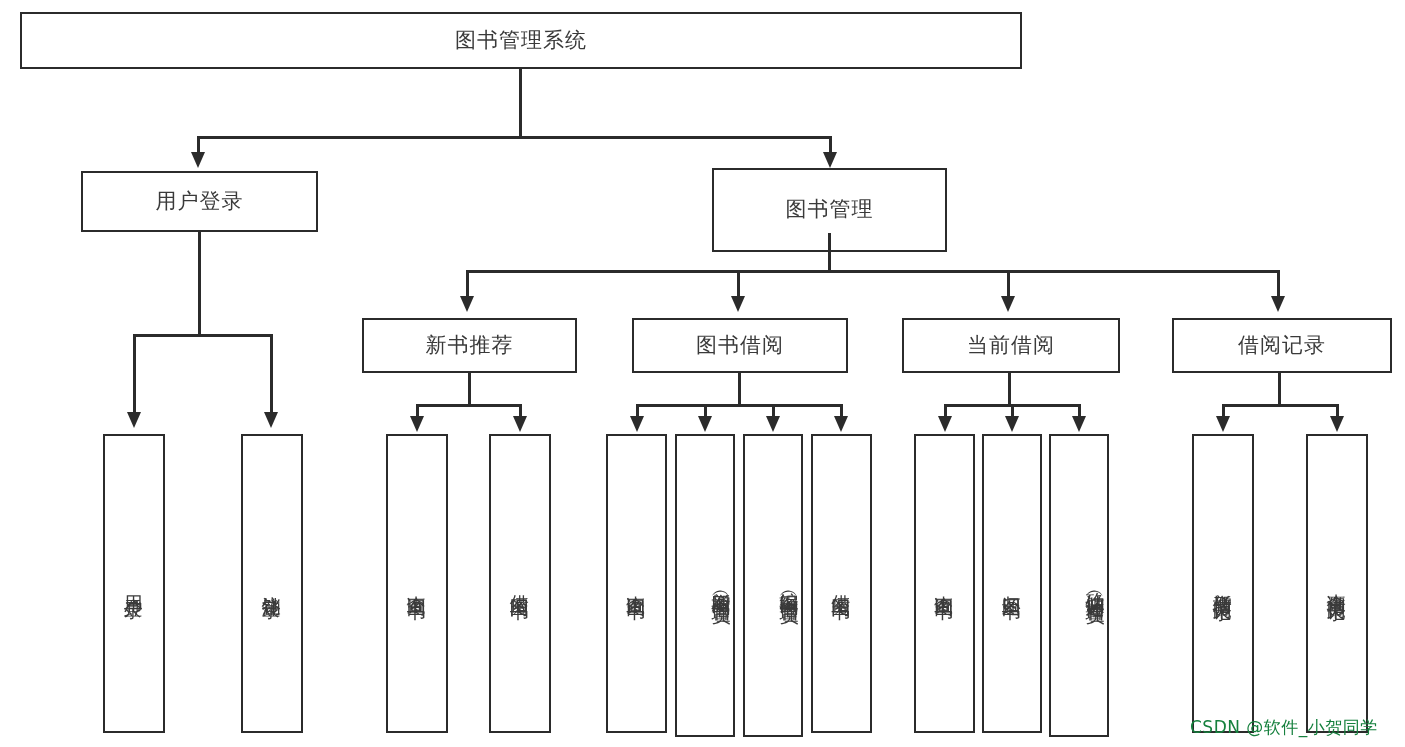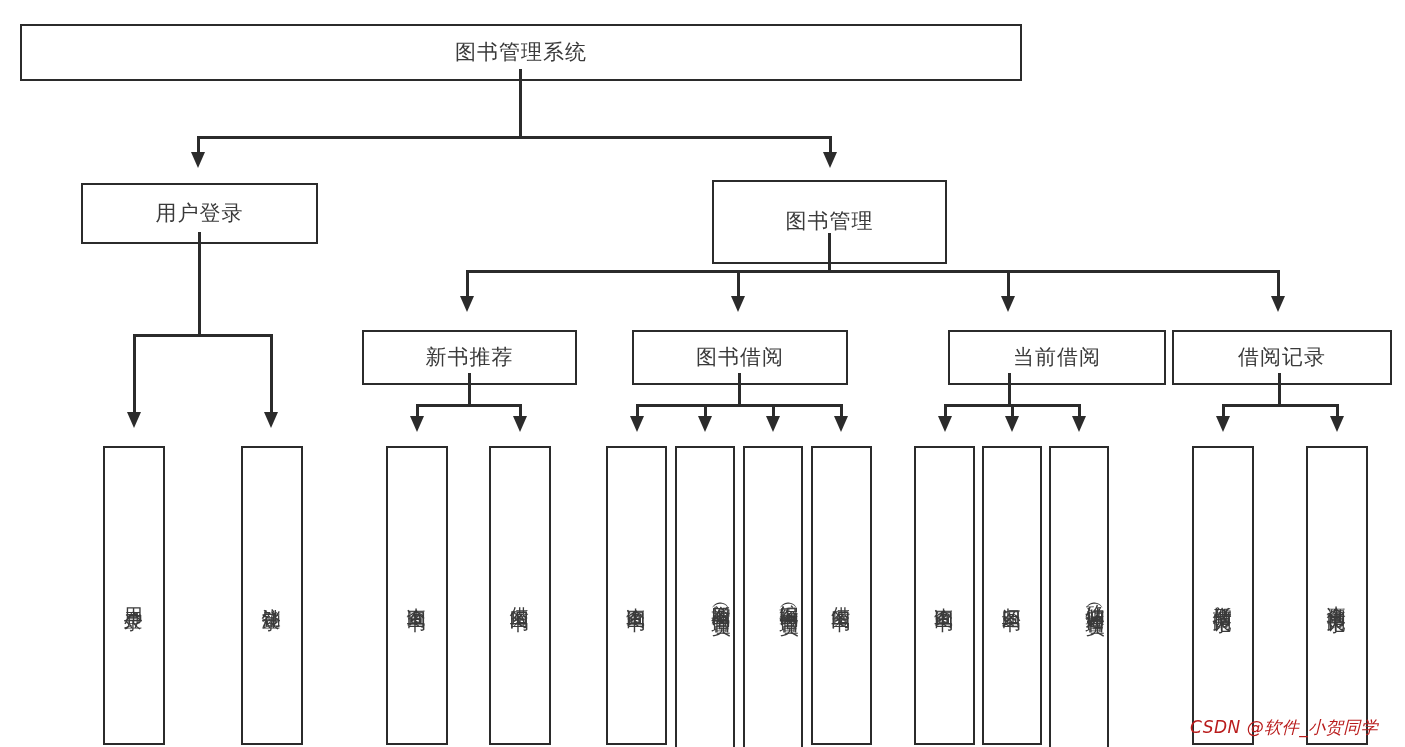--- a/index.html
+++ b/index.html
@@ -8,21 +8,20 @@
 
   .node{
     position:absolute;
     box-sizing:border-box;
     border:2.5px solid #2b2b2b;
     background:#ffffff;
     display:flex;
     align-items:center;
     justify-content:center;
     color:#3a3a3a;
-    margin-top:12px;
   }
   .node.h{
     font-size:21px;
     letter-spacing:1px;
     line-height:1.1;
   }
   .node.v{
     writing-mode:vertical-rl;
     text-orientation:upright;
     font-size:19px;
@@ -39,26 +38,25 @@
   .arrow{
     position:absolute;
     width:0;height:0;
     border-left:7px solid transparent;
     border-right:7px solid transparent;
     border-top:16px solid #2b2b2b;
   }
 
   #watermark{
     position:absolute;
-    color:#b91c1c;
+    color:#15803d;
     font-size:17px;
     letter-spacing:0.5px;
     white-space:nowrap;
     pointer-events:none;
-    font-style:italic;
   }
 </style>
 </head>
 <body>
 
 <div id="canvas">
 
   <div class="node h" style="left:20px;top:12px;width:1002px;height:57px;">
     <span>图书管理系统</span>
   </div>
@@ -97,21 +95,21 @@
   <div class="arrow" style="left:1001px;top:296px;"></div>
   <div class="line vline" style="left:1277px;top:270px;height:30px;"></div>
   <div class="arrow" style="left:1271px;top:296px;"></div>
 
   <div class="node h" style="left:632px;top:318px;width:216px;height:55px;">
     <span>图书借阅</span>
   </div>
   <div class="node h" style="left:362px;top:318px;width:215px;height:55px;">
     <span>新书推荐</span>
   </div>
-  <div class="node h" style="left:948px;top:318px;width:218px;height:55px;">
+  <div class="node h" style="left:902px;top:318px;width:218px;height:55px;">
     <span>当前借阅</span>
   </div>
   <div class="node h" style="left:1172px;top:318px;width:220px;height:55px;">
     <span>借阅记录</span>
   </div>
 
   <div class="line vline" style="left:468px;top:373px;height:32px;"></div>
   <div class="line hline" style="left:416px;top:404px;width:105px;"></div>
   <div class="line vline" style="left:416px;top:404px;height:14px;"></div>
   <div class="arrow" style="left:410px;top:416px;"></div>

